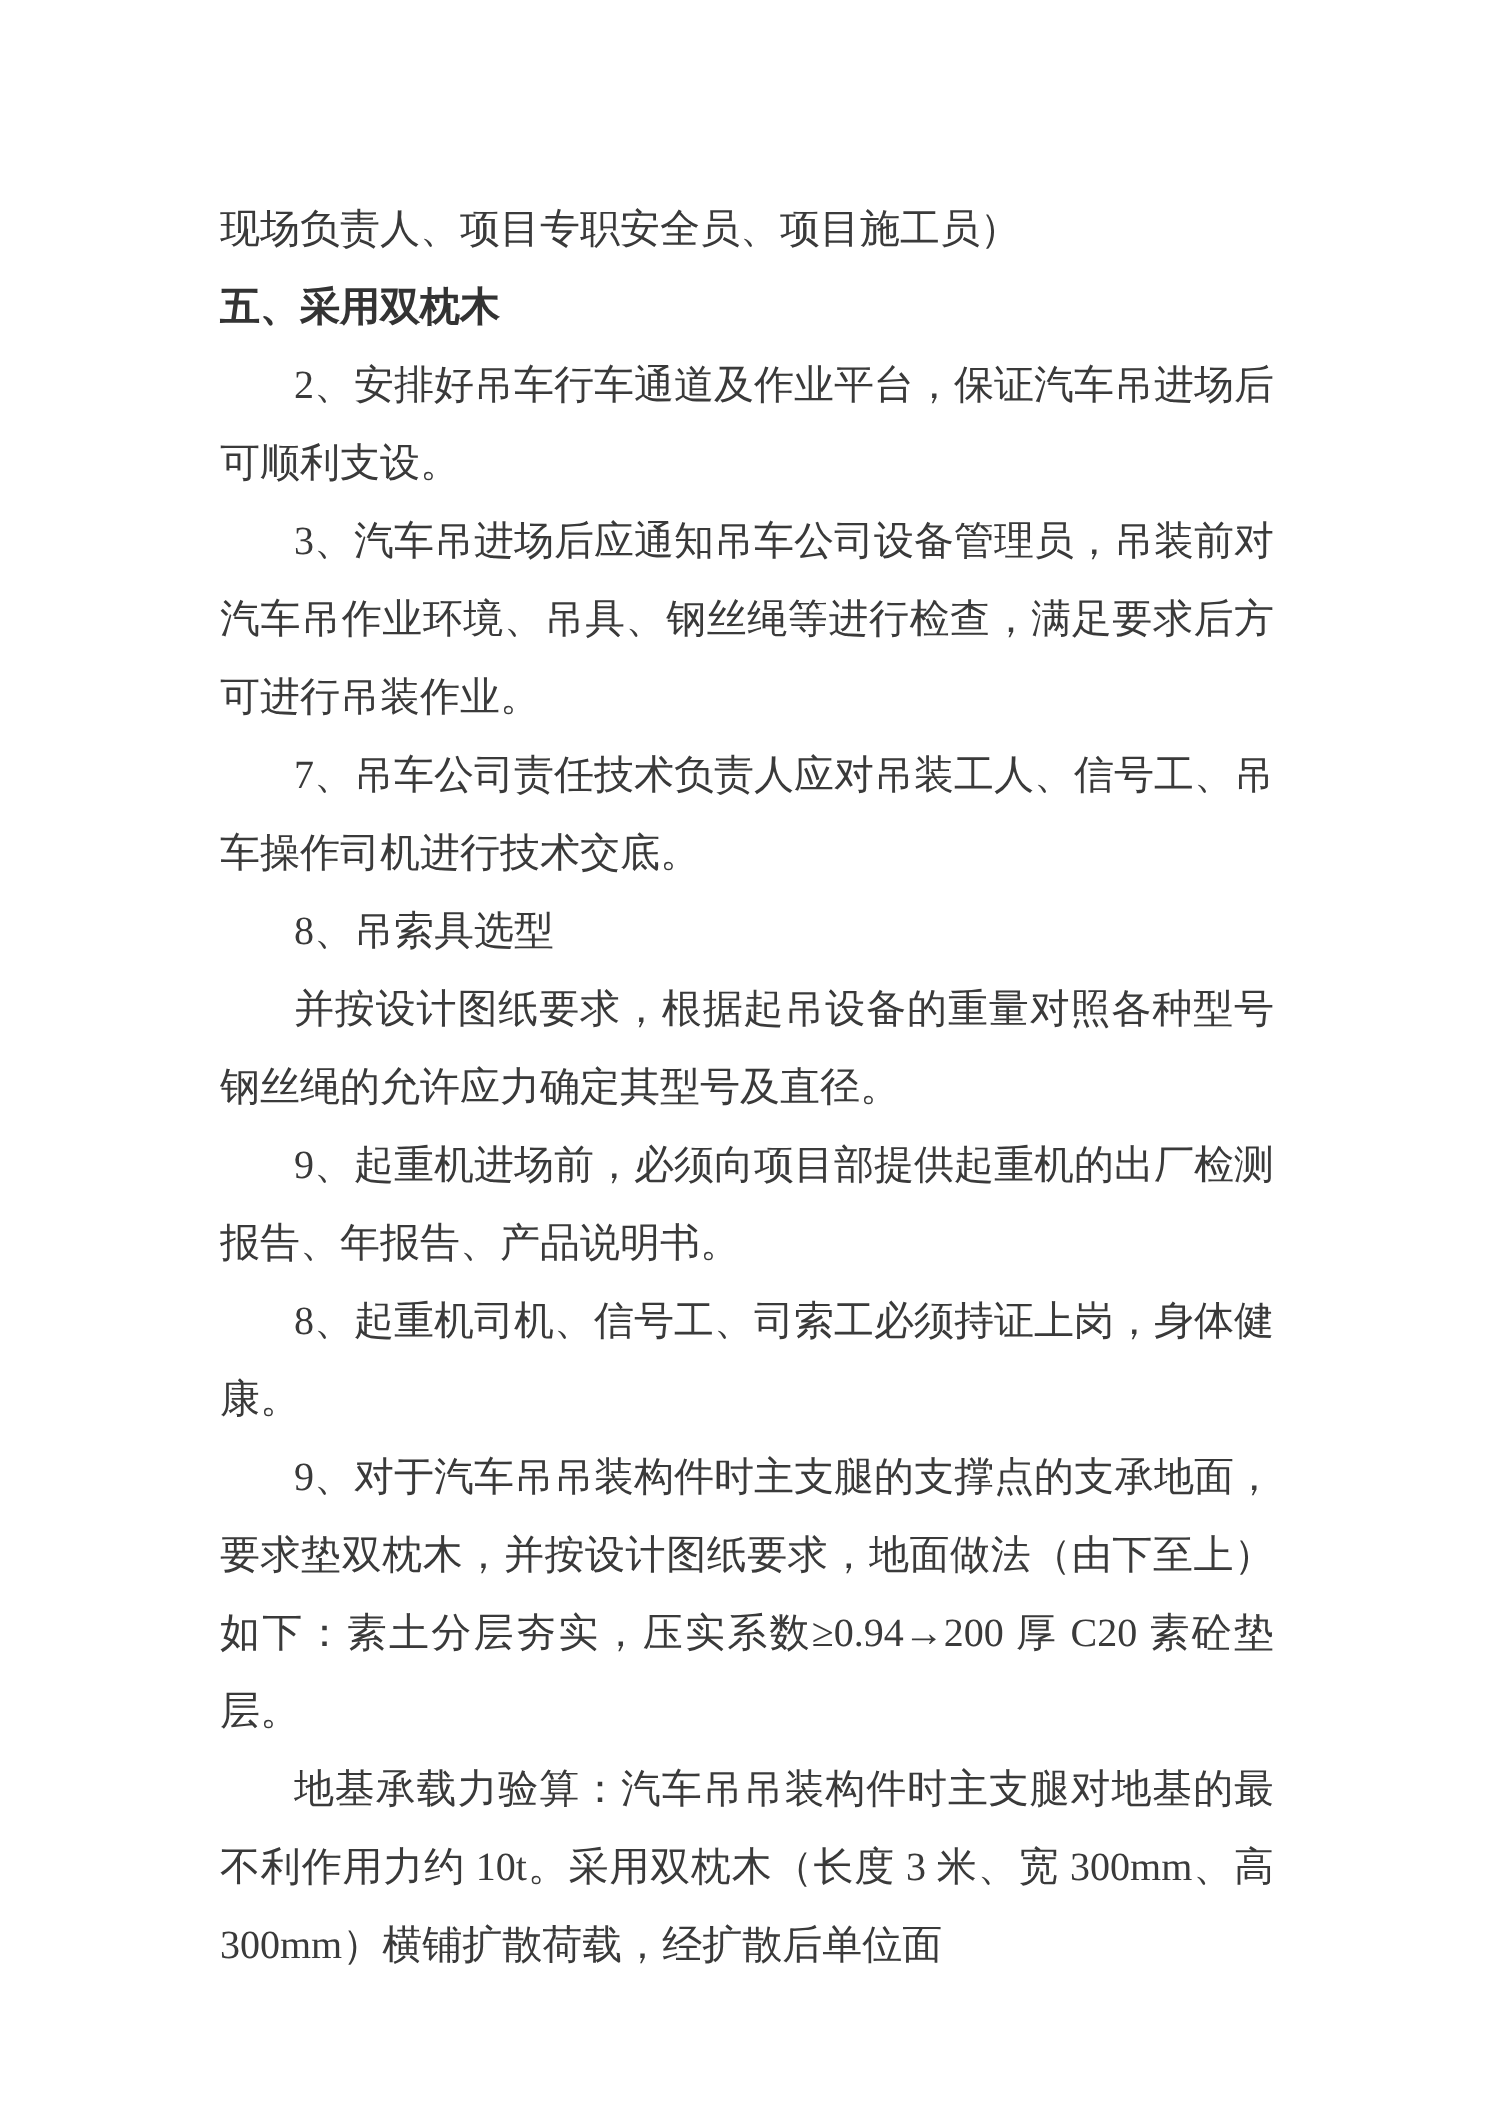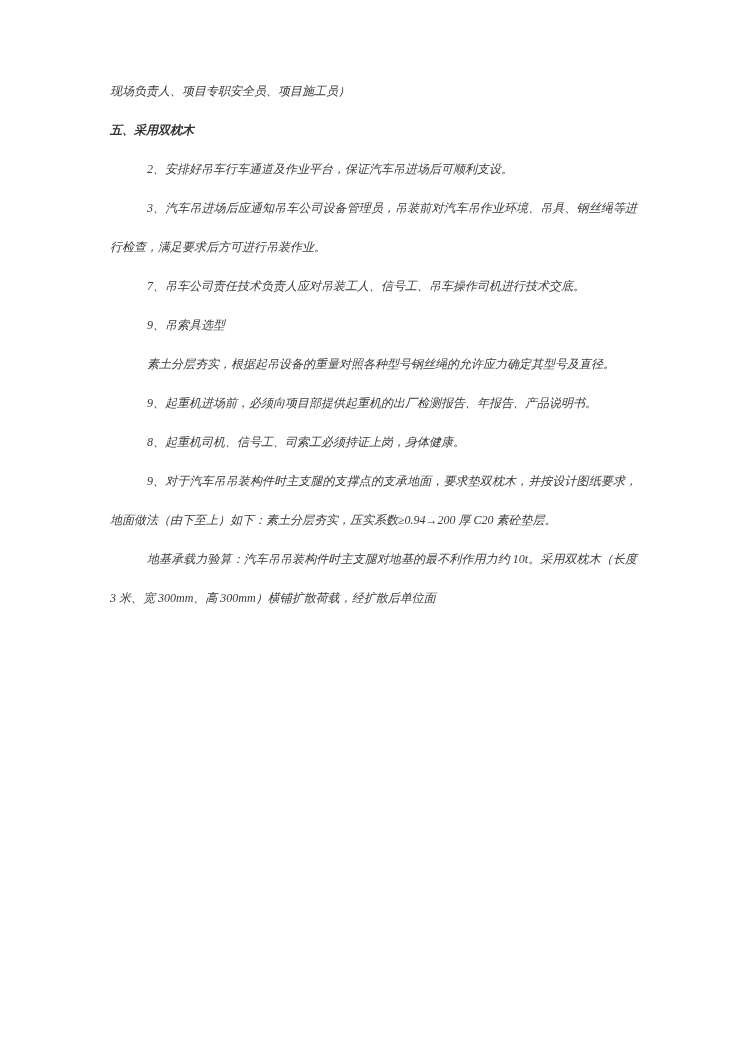--- a/index.html
+++ b/index.html
@@ -11,29 +11,28 @@
     position: relative;
     width: 744px;
     height: 1052px;
     background: #ffffff;
     overflow: hidden;
     font-family: "Liberation Serif", "DejaVu Serif", serif;
     color: #3a3a3a;
   }
   .content {
     position: absolute;
-    top: 72px;
+    top: 96px;
     left: 110px;
     width: 527px;
-    font-size: 12px;
+    font-size: 20px;
     line-height: 39px;
     text-align: justify;
     text-justify: inter-ideograph;
     word-break: break-all;
-    font-style: italic;
   }
   .content p {
     margin: 0;
     padding: 0;
   }
   .cont-line {
     text-indent: 0;
   }
   .doc-heading {
     font-weight: bold;
@@ -47,20 +46,20 @@
 </head>
 <body>
 
 <div class="page">
   <div class="content">
     <p class="cont-line">现场负责人、项目专职安全员、项目施工员）</p>
     <p class="doc-heading">五、采用双枕木</p>
     <p class="para">2、安排好吊车行车通道及作业平台，保证汽车吊进场后可顺利支设。</p>
     <p class="para">3、汽车吊进场后应通知吊车公司设备管理员，吊装前对汽车吊作业环境、吊具、钢丝绳等进行检查，满足要求后方可进行吊装作业。</p>
     <p class="para">7、吊车公司责任技术负责人应对吊装工人、信号工、吊车操作司机进行技术交底。</p>
-    <p class="para">9、吊索具选型</p>
-    <p class="para">素土分层夯实，根据起吊设备的重量对照各种型号钢丝绳的允许应力确定其型号及直径。</p>
+    <p class="para">8、吊索具选型</p>
+    <p class="para">并按设计图纸要求，根据起吊设备的重量对照各种型号钢丝绳的允许应力确定其型号及直径。</p>
     <p class="para">9、起重机进场前，必须向项目部提供起重机的出厂检测报告、年报告、产品说明书。</p>
     <p class="para">8、起重机司机、信号工、司索工必须持证上岗，身体健康。</p>
     <p class="para">9、对于汽车吊吊装构件时主支腿的支撑点的支承地面，要求垫双枕木，并按设计图纸要求，地面做法（由下至上）如下：素土分层夯实，压实系数≥0.94→200 厚 C20 素砼垫层。</p>
     <p class="para">地基承载力验算：汽车吊吊装构件时主支腿对地基的最不利作用力约 10t。采用双枕木（长度 3 米、宽 300mm、高 300mm）横铺扩散荷载，经扩散后单位面</p>
   </div>
 </div>
 
 </body></html>

